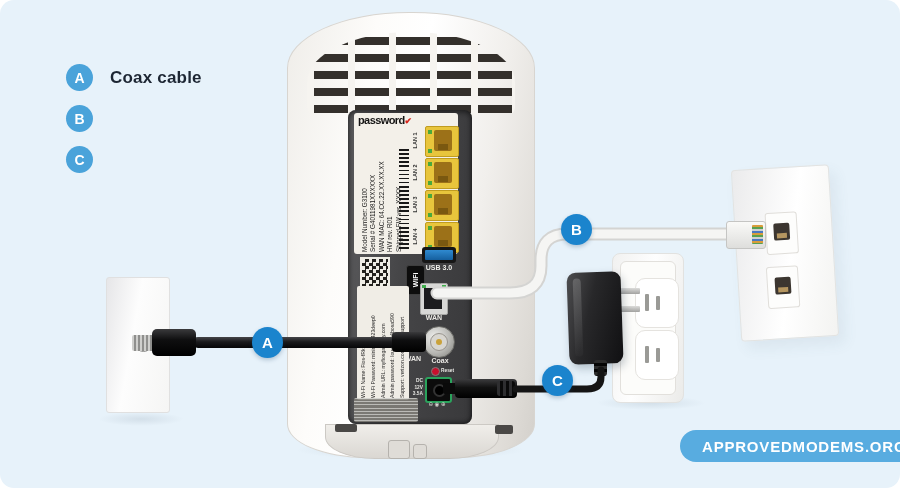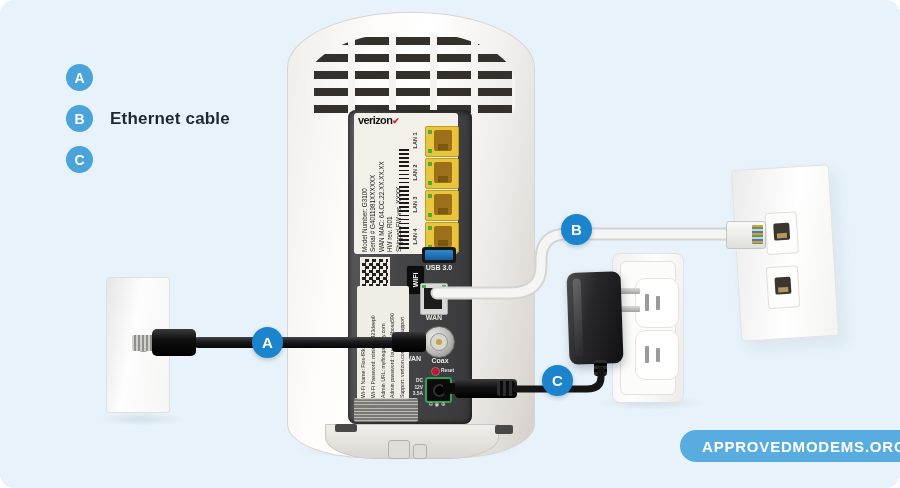--- a/index.html
+++ b/index.html
@@ -179,24 +179,24 @@
 
 <div class="stage">
 
   <div class="shadow" id="sh-router"></div>
   <div class="shadow" id="sh-lplate"></div>
   <div class="shadow" id="sh-outlet"></div>
 
   <div class="legend">
     <div class="legend-row">
       <div class="legend-badge">A</div>
+      <div class="legend-label">Coax cable</div>
     </div>
     <div class="legend-row">
       <div class="legend-badge">B</div>
-      <div class="legend-label">Ethernet cable</div>
     </div>
     <div class="legend-row">
       <div class="legend-badge">C</div>
     </div>
   </div>
 
   <div class="lplate">
     <div class="lplate-coax"></div>
   </div>
 
@@ -231,21 +231,21 @@
     <div class="vents"></div>
     <div class="base"></div>
     <div class="base-slot" id="bslot1"></div>
     <div class="base-slot" id="bslot2"></div>
     <div class="foot" id="foot1"></div>
     <div class="foot" id="foot2"></div>
 
     <div class="panel">
 
       <div class="label1">
-        <div class="brand"><span>verizon</span><span class="chk">✔</span></div>
+        <div class="brand"><span>password</span><span class="chk">✔</span></div>
         <div class="rot" id="info-rot">
           <div class="ri">
             <div class="tl">Model Number: G3100</div>
             <div class="tl">Serial # G4011981XXXXXX</div>
             <div class="tl">WAN MAC: 64.CC.22.XX.XX.XX</div>
             <div class="tl">HW rev. R01</div>
             <div class="tl">Shipped FW ver. XXXX</div>
           </div>
         </div>
         <div class="barcode"></div>

